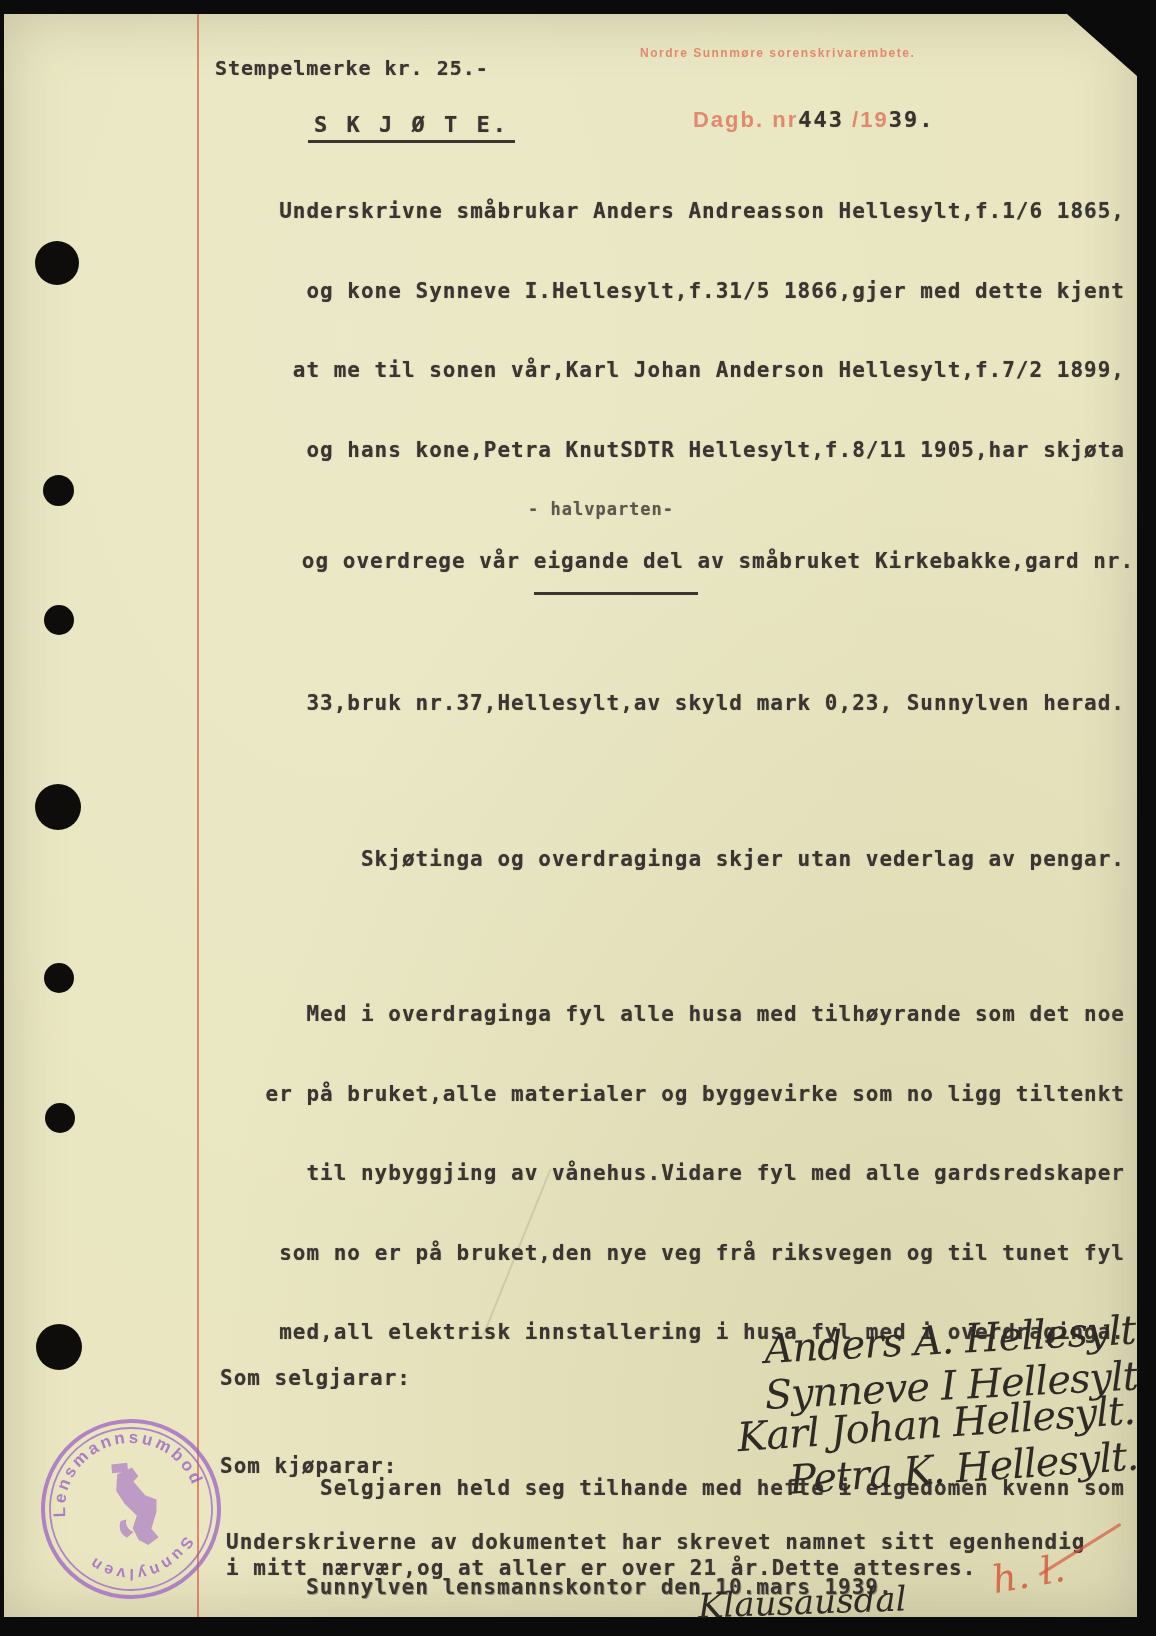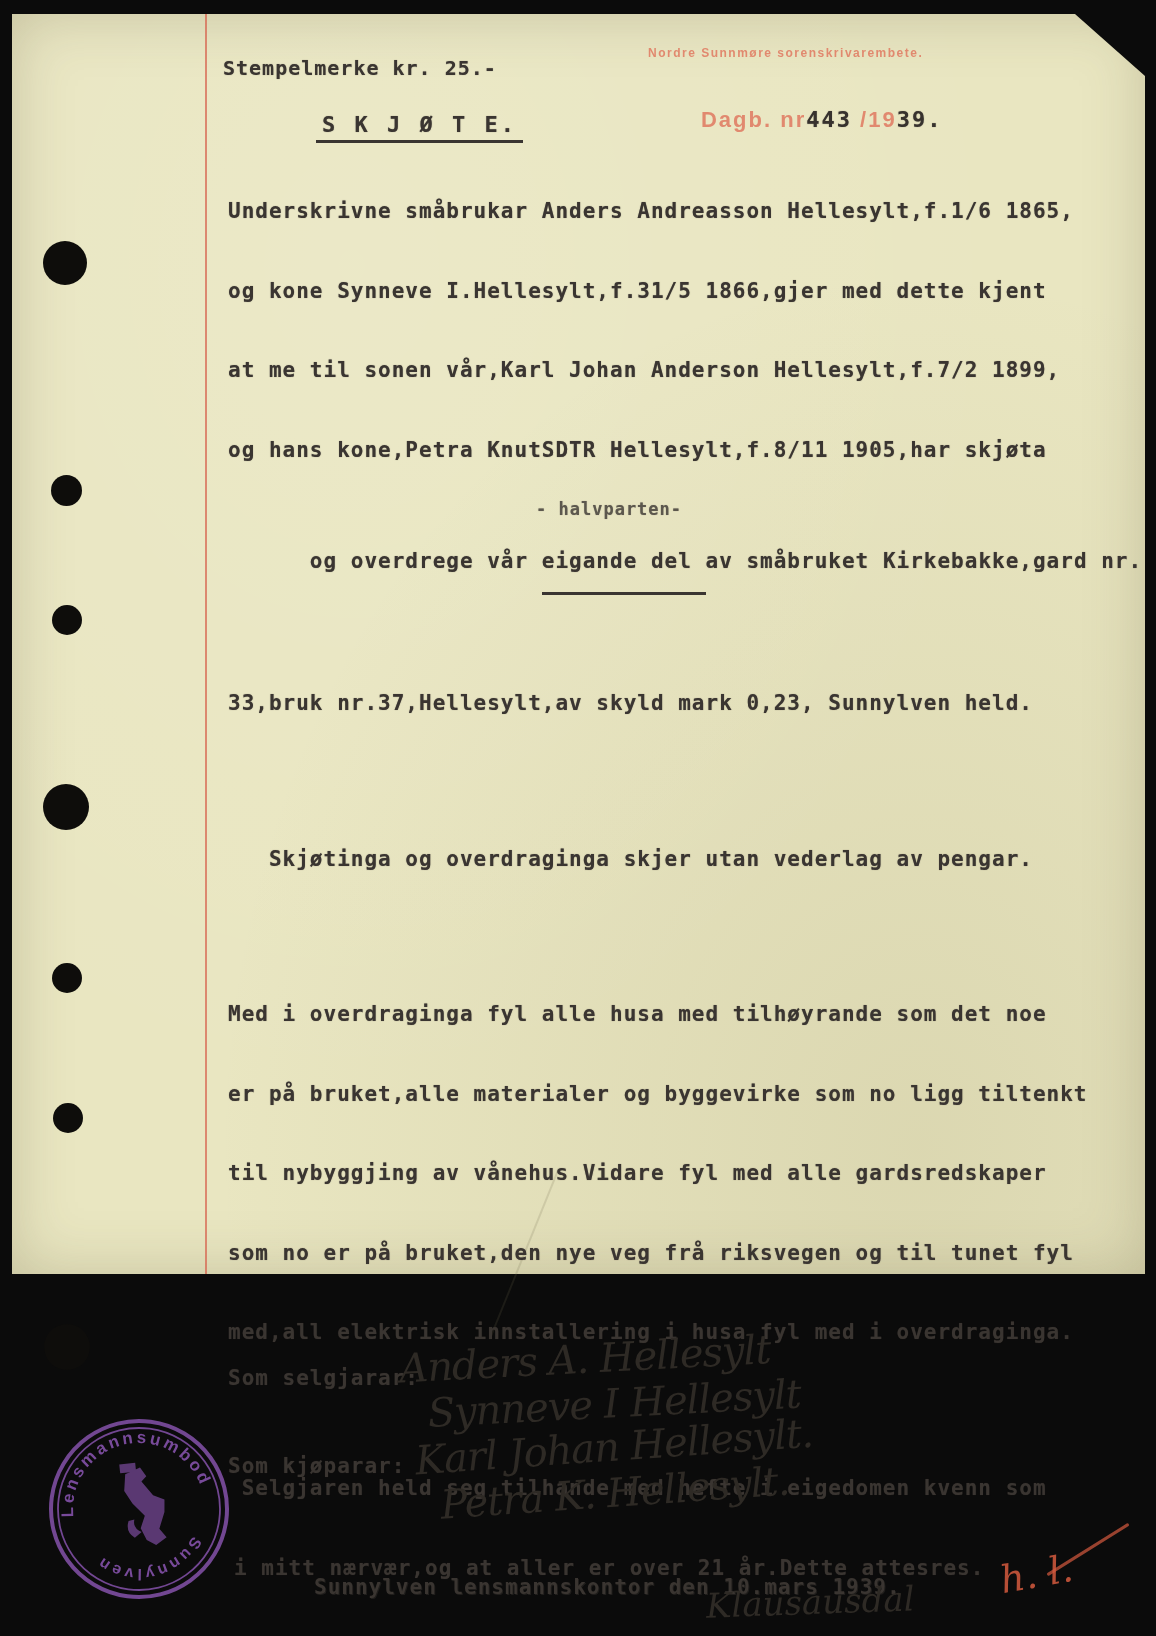--- a/index.html
+++ b/index.html
@@ -2,26 +2,27 @@
 <html><head>
 <meta charset="utf-8">
 <style>
   html,body{margin:0;padding:0;}
   body{
     width:1156px;height:1636px;position:relative;overflow:hidden;
     background:#0b0b0b;
     font-family:"DejaVu Sans Mono", monospace;
   }
   .paper{
-    position:absolute;left:12px;top:14px;width:1133px;height:1260px;
+    position:absolute;left:4px;top:14px;width:1133px;height:1603px;
     background:
       radial-gradient(ellipse at 30% 20%, rgba(255,255,255,.10), rgba(0,0,0,0) 60%),
       radial-gradient(ellipse at 80% 90%, rgba(120,110,60,.12), rgba(0,0,0,0) 55%),
       #e9e6c1;
     box-shadow:inset 0 0 60px rgba(90,85,50,.25);
+    text-align:right;
   }
   .corner-cut{
     position:absolute;right:0;top:0;width:0;height:0;
     border-top:62px solid #0b0b0b;border-left:70px solid transparent;
   }
   .margin-line{
     position:absolute;left:193px;top:0;bottom:0;width:2px;
     background:rgba(214,96,76,.7);
   }
   .hole{position:absolute;background:#0e0d0b;border-radius:50%;}
@@ -105,21 +106,21 @@
 
   <div class="body-block tw">
     <div class="tl">Underskrivne småbrukar Anders Andreasson Hellesylt,f.1/6 1865,</div>
     <div class="tl">og kone Synneve I.Hellesylt,f.31/5 1866,gjer med dette kjent</div>
     <div class="tl">at me til sonen vår,Karl Johan Anderson Hellesylt,f.7/2 1899,</div>
     <div class="tl">og hans kone,Petra KnutSDTR Hellesylt,f.8/11 1905,har skjøta</div>
     <div class="tl">
       <span>og overdrege vår </span><span class="u">eigande del </span><span>av småbruket Kirkebakke,gard nr.</span>
       <span class="insert">- halvparten-</span>
     </div>
-    <div class="tl">33,bruk nr.37,Hellesylt,av skyld mark 0,23, Sunnylven held.</div>
+    <div class="tl">33,bruk nr.37,Hellesylt,av skyld mark 0,23, Sunnylven herad.</div>
     <div class="pgap"></div>
 
     <div class="tl">   Skjøtinga og overdraginga skjer utan vederlag av pengar.</div>
     <div class="pgap"></div>
 
     <div class="tl">Med i overdraginga fyl alle husa med tilhøyrande som det noe</div>
     <div class="tl">er på bruket,alle materialer og byggevirke som no ligg tiltenkt</div>
     <div class="tl">til nybyggjing av vånehus.Vidare fyl med alle gardsredskaper</div>
     <div class="tl">som no er på bruket,den nye veg frå riksvegen og til tunet fyl</div>
     <div class="tl">med,all elektrisk innstallering i husa fyl med i overdraginga.</div>
@@ -165,20 +166,21 @@
     <span class="hand">Anders A. Hellesylt</span>
     <span class="hand" style="margin-left:26px;">Synneve I Hellesylt</span>
   </div>
 
   <div class="tw sig-label" style="left:216px;top:1440px;">Som kjøparar:</div>
   <div class="sig-row" style="left:404px;top:1398px;transform:rotate(-4deg);">
     <span class="hand">Karl Johan Hellesylt.</span>
     <span class="hand" style="margin-left:22px;">Petra K. Hellesylt.</span>
   </div>
 
+  <div class="tw attest" style="left:222px;top:1516px;">Underskriverne av dokumentet har skrevet namnet sitt egenhendig</div>
   <div class="tw attest" style="left:222px;top:1542px;">i mitt nærvær,og at aller er over 21 år.Dette attesres.</div>
   <div class="tw attest ghost" style="left:302px;top:1561px;">Sunnylven lensmannskontor den 10.mars 1939.</div>
   <div class="hand officer-sig" style="left:694px;top:1568px;">Klausausdal</div>
 
   <div class="red-paraph" style="left:988px;top:1538px;">h. l.</div>
   <div class="red-stroke" style="left:1028px;top:1534px;"></div>
 
   <div class="stamp-wrap">
     <svg width="218" height="218" viewBox="0 0 218 218">
       <g stroke="#9a5ec6" fill="none" opacity="0.85">

